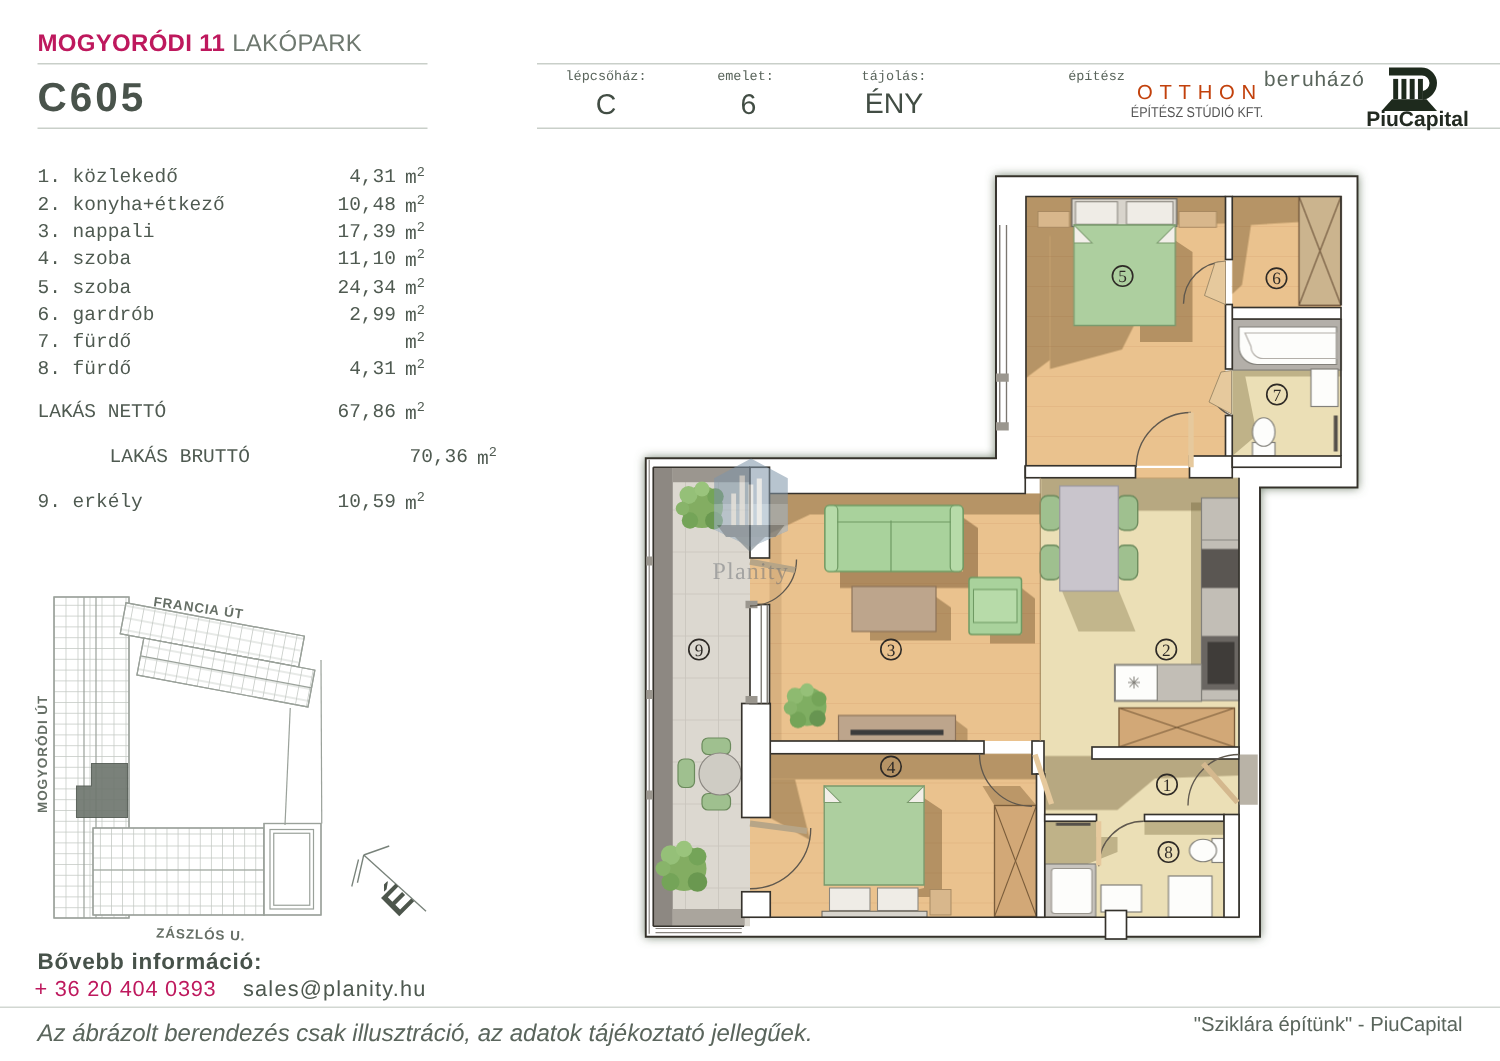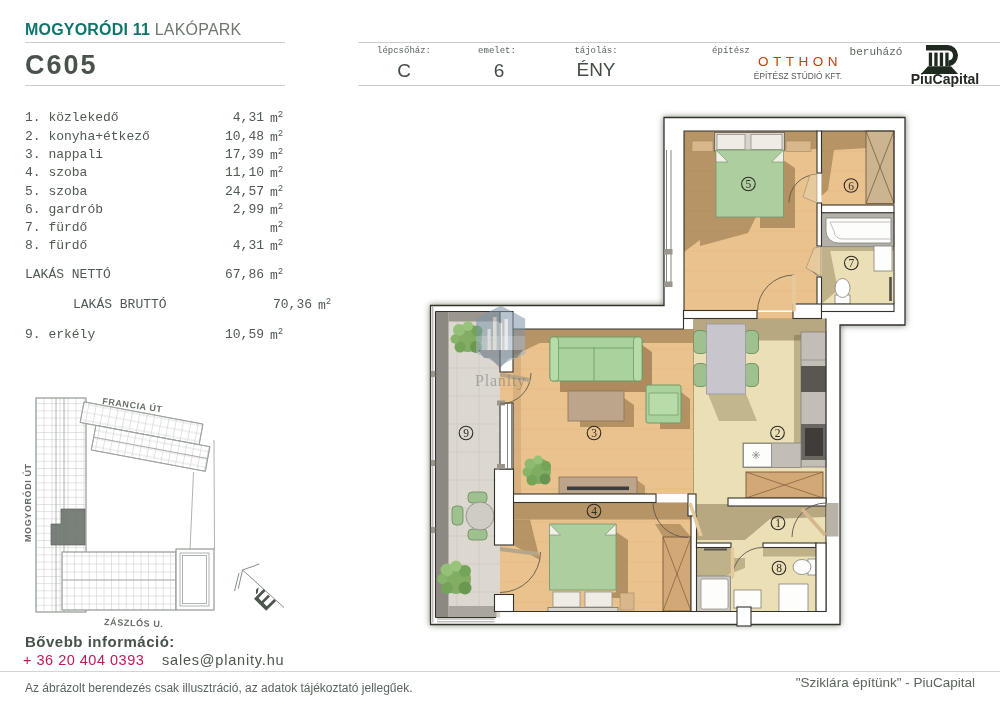--- a/index.html
+++ b/index.html
@@ -11,21 +11,21 @@
   .row{position:absolute;left:25px;width:260px;height:16px;}
   .row .nm{position:absolute;left:0;top:0;white-space:pre;}
   .row .vl{position:absolute;left:0;top:0;width:239px;text-align:right;}
   .row .un{position:absolute;left:245px;top:0;}
   sup{font-size:9px;}
 </style>
 </head>
 <body>
 
 <div class="abs" style="left:25px;top:21px;font-size:16px;letter-spacing:0.2px;">
-  <span style="font-weight:bold;color:#0f766e;">MOGYORÓDI 11</span>
+  <span style="font-weight:bold;color:#be185d;">MOGYORÓDI 11</span>
   <span style="color:#6e786f;"> LAKÓPARK</span>
 </div>
 
 <div class="abs" style="left:25px;top:42px;width:260px;height:1px;background:#c9cfc9;"></div>
 
 <div class="abs" style="left:25px;top:50px;font-size:27px;font-weight:bold;letter-spacing:2px;color:#49534b;">C605</div>
 
 <div class="abs" style="left:25px;top:85px;width:260px;height:1px;background:#c9cfc9;"></div>
 
 <div class="abs" style="left:358px;top:42px;width:642px;height:1px;background:#c9cfc9;"></div>
@@ -42,21 +42,21 @@
 
 <div class="abs mono" style="left:546px;top:46px;width:100px;text-align:center;font-size:9px;color:#5a655c;">tájolás:</div>
 
 <div class="abs" style="left:546px;top:59px;width:100px;text-align:center;font-size:19px;color:#424d44;">ÉNY</div>
 
 <div class="abs mono" style="left:681px;top:46px;width:100px;text-align:center;font-size:9px;color:#5a655c;">építész</div>
 
 <div class="abs" style="left:750px;top:54px;width:100px;text-align:center;font-size:13.5px;letter-spacing:4.5px;color:#c2410c;">OTTHON</div>
 <div class="abs" style="left:728px;top:70px;width:140px;text-align:center;font-size:9.5px;color:#565656;transform:scaleX(0.88);white-space:nowrap;">ÉPÍTÉSZ STÚDIÓ KFT.</div>
 
-<div class="abs mono" style="left:826px;top:46px;width:100px;text-align:center;font-size:11px;color:#5a655c;">beruházó</div>
+<div class="abs mono" style="left:826px;top:46px;width:100px;text-align:center;font-size:14px;color:#5a655c;">beruházó</div>
 
 <svg class="abs" style="left:920px;top:42px;" width="44" height="34" viewBox="0 0 44 34">
   <g fill="#1e2a1d">
     <path d="M6,3 L27.5,3 A 10.5,10.5 0 0 1 38,13.2 A 11.5,11.5 0 0 1 28.5,24.6 L28.5,18.6 A 5.4,5.4 0 0 0 33,13.4 A 5,5 0 0 0 28,8.4 L6,8.4 Z"></path>
     <rect x="8.8" y="10.6" width="3.3" height="13.5"></rect>
     <rect x="14.3" y="10.6" width="3.3" height="13.5"></rect>
     <rect x="19.8" y="10.6" width="3.3" height="13.5"></rect>
     <rect x="25.3" y="10.6" width="3.3" height="13.5"></rect>
     <path d="M8,24.2 L31,24.2 L38,32 L1,32 Z"></path>
   </g>
@@ -85,21 +85,21 @@
     </div>
 
   <div class="row" style="top:165px;">
       <span class="nm">4. szoba</span>
       <span class="vl">11,10</span>
       <span class="un">m<sup>2</sup></span>
     </div>
 
   <div class="row" style="top:184px;">
       <span class="nm">5. szoba</span>
-      <span class="vl">24,57</span>
+      <span class="vl">24,34</span>
       <span class="un">m<sup>2</sup></span>
     </div>
 
   <div class="row" style="top:202px;">
       <span class="nm">6. gardrób</span>
       <span class="vl"> 2,99</span>
       <span class="un">m<sup>2</sup></span>
     </div>
 
   <div class="row" style="top:220px;">
@@ -133,21 +133,21 @@
 </div>
 
 <div class="abs" style="left:25px;top:633px;font-size:15px;font-weight:bold;letter-spacing:0.5px;color:#47524a;">Bővebb információ:</div>
 
 <div class="abs" style="left:23px;top:652px;font-size:14.5px;letter-spacing:0.5px;color:#be185d;">+ 36 20 404 0393</div>
 
 <div class="abs" style="left:162px;top:652px;font-size:14.5px;letter-spacing:0.8px;color:#4d584f;">sales@planity.hu</div>
 
 <div class="abs" style="left:0;top:671px;width:1000px;height:1px;background:#d2d7d2;"></div>
 
-<div class="abs" style="left:25px;top:681px;font-size:12px;color:#5a655c;">Az ábrázolt berendezés csak illusztráció, az adatok tájékoztató jellegűek.</div>
+<div class="abs" style="left:25px;top:681px;font-size:16px;color:#5a655c;font-style:italic;">Az ábrázolt berendezés csak illusztráció, az adatok tájékoztató jellegűek.</div>
 
 <div class="abs" style="left:675px;top:675px;width:300px;text-align:right;font-size:13.5px;color:#5a655c;">"Sziklára építünk" - PiuCapital</div>
 
 <svg class="abs" style="left:0;top:0;" width="1000" height="707" viewBox="0 0 1000 707">
 <defs>
   <filter id="glow" x="-20%" y="-20%" width="140%" height="140%">
     <feDropShadow dx="0" dy="0" stdDeviation="3.2" flood-color="#5f7058" flood-opacity="0.8"></feDropShadow>
   </filter>
   <pattern id="unitsH" width="8" height="7.2" patternUnits="userSpaceOnUse">
     <rect width="8" height="7.2" fill="#fff"></rect>

